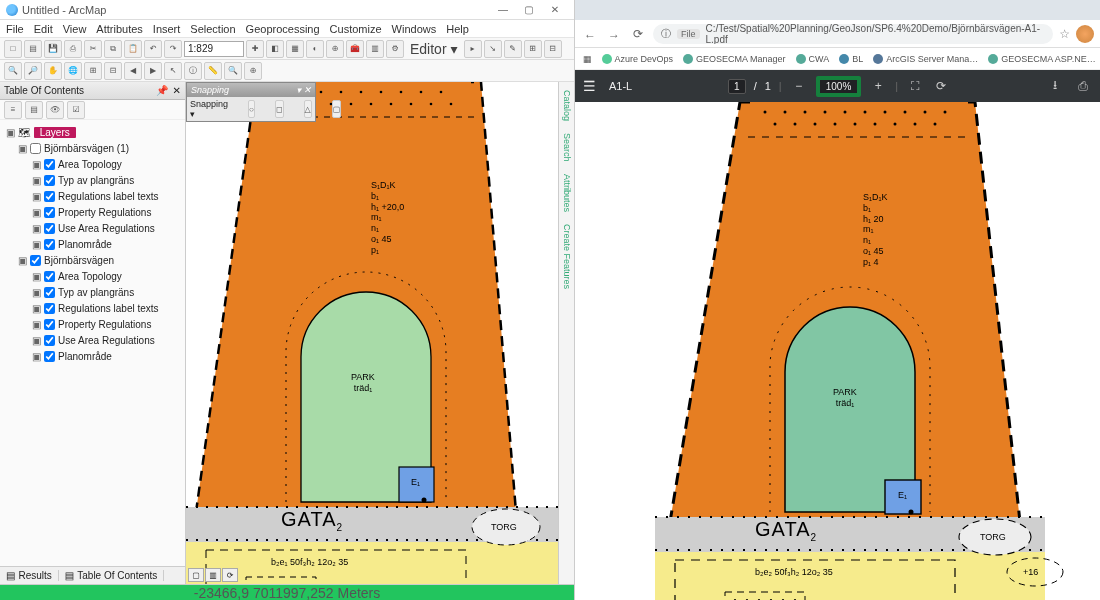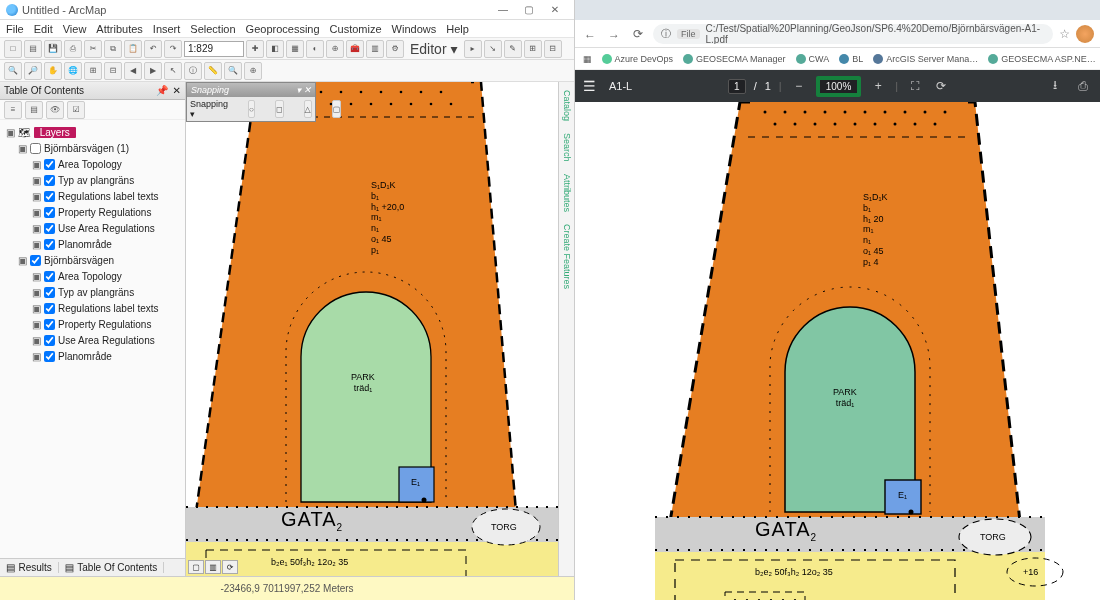--- a/index.html
+++ b/index.html
@@ -31,21 +31,21 @@
 .indent-2 { padding-left: 30px; }
 .layers-lbl { background: #be185d; color: #fff; padding: 0 6px; border-radius: 1px; }
 .toc-tabs { height: 18px; background: #f0f0f0; border-top: 1px solid #ccc; display: flex; align-items: center; font-size: 10px; }
 .toc-tabs .tab { padding: 0 6px; border-right: 1px solid #ccc; display: flex; align-items: center; gap: 3px; }
 .mapview { flex: 1; position: relative; background: #fff; overflow: hidden; }
 .snapping { position: absolute; left: 0; top: 0; width: 130px; background: #e8e8e8; border: 1px solid #888; font-size: 9px; z-index: 5; }
 .snapping .hd { background: linear-gradient(#bbb,#999); color: #fff; padding: 2px 4px; display: flex; justify-content: space-between; font-style: italic; }
 .snapping .bd { padding: 2px 3px; display: flex; align-items: center; gap: 20px; }
 .side-tabs { position: absolute; right: 0; top: 0; width: 16px; height: 100%; background: #f4f4f4; border-left: 1px solid #ccc; display: flex; flex-direction: column; align-items: center; gap: 4px; padding-top: 4px; }
 .side-tabs .vt { writing-mode: vertical-rl; font-size: 9px; color: #3a7; padding: 4px 0; }
-.statusbar { height: 24px; background: #fef9c3; border-top: 1px solid #ccc; display: flex; align-items: center; justify-content: center; font-size: 10px; color: #555; }
+.statusbar { height: 16px; background: #22c55e; border-top: 1px solid #ccc; display: flex; align-items: center; justify-content: center; font-size: 14px; color: #555; }
 .vp-tabs { position: absolute; left: 2px; bottom: 2px; display: flex; gap: 1px; }
 .vp-tabs .vpt { width: 16px; height: 14px; background: #f0f0f0; border: 1px solid #aaa; font-size: 8px; display: flex; align-items: center; justify-content: center; }
 
 
 .chrome { width: 525px; height: 600px; background: #fff; display: flex; flex-direction: column; }
 .tabstrip { height: 20px; background: #dee4ea; }
 .addrbar { height: 28px; background: #fff; border-bottom: 1px solid #ddd; display: flex; align-items: center; gap: 6px; padding: 0 6px; }
 .navbtn { width: 18px; height: 18px; color: #666; display: flex; align-items: center; justify-content: center; font-size: 12px; }
 .addr { flex: 1; height: 20px; background: #f1f3f4; border-radius: 10px; display: flex; align-items: center; padding: 0 8px; font-size: 10px; color: #555; gap: 6px; overflow: hidden; }
 .addr .file-chip { background: #e4e4e4; border-radius: 3px; padding: 0 4px; font-size: 9px; color: #666; }

